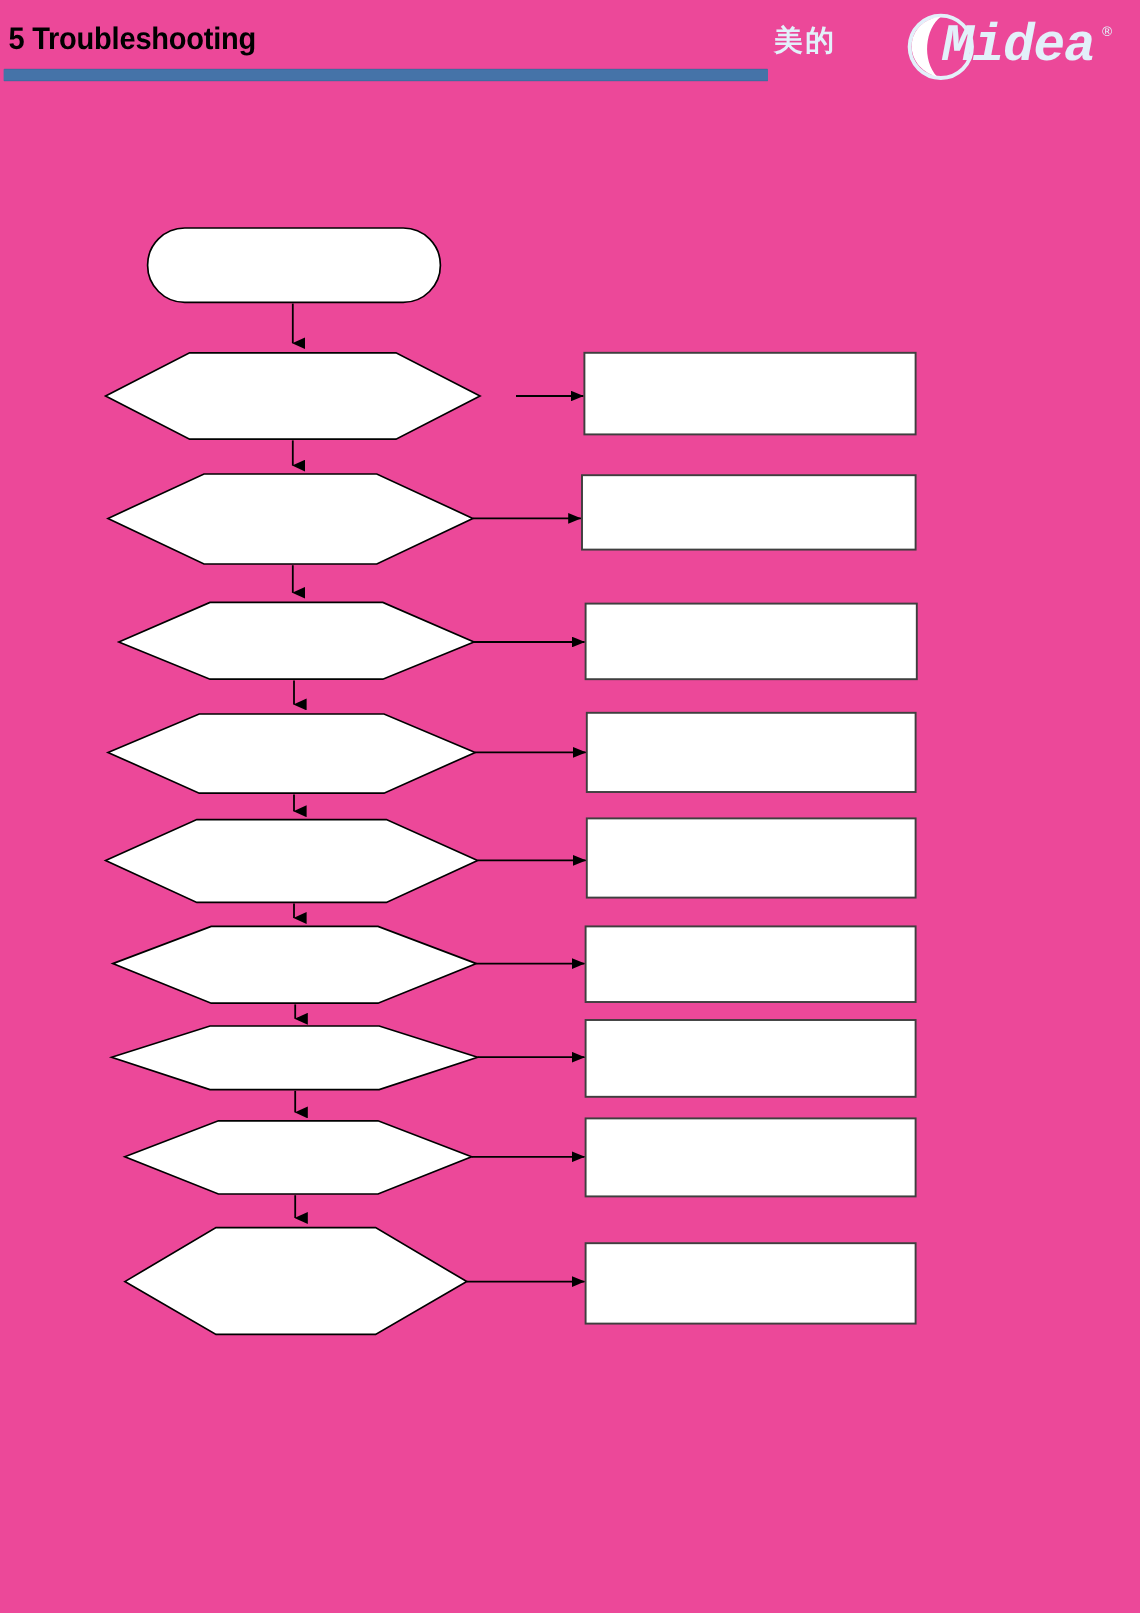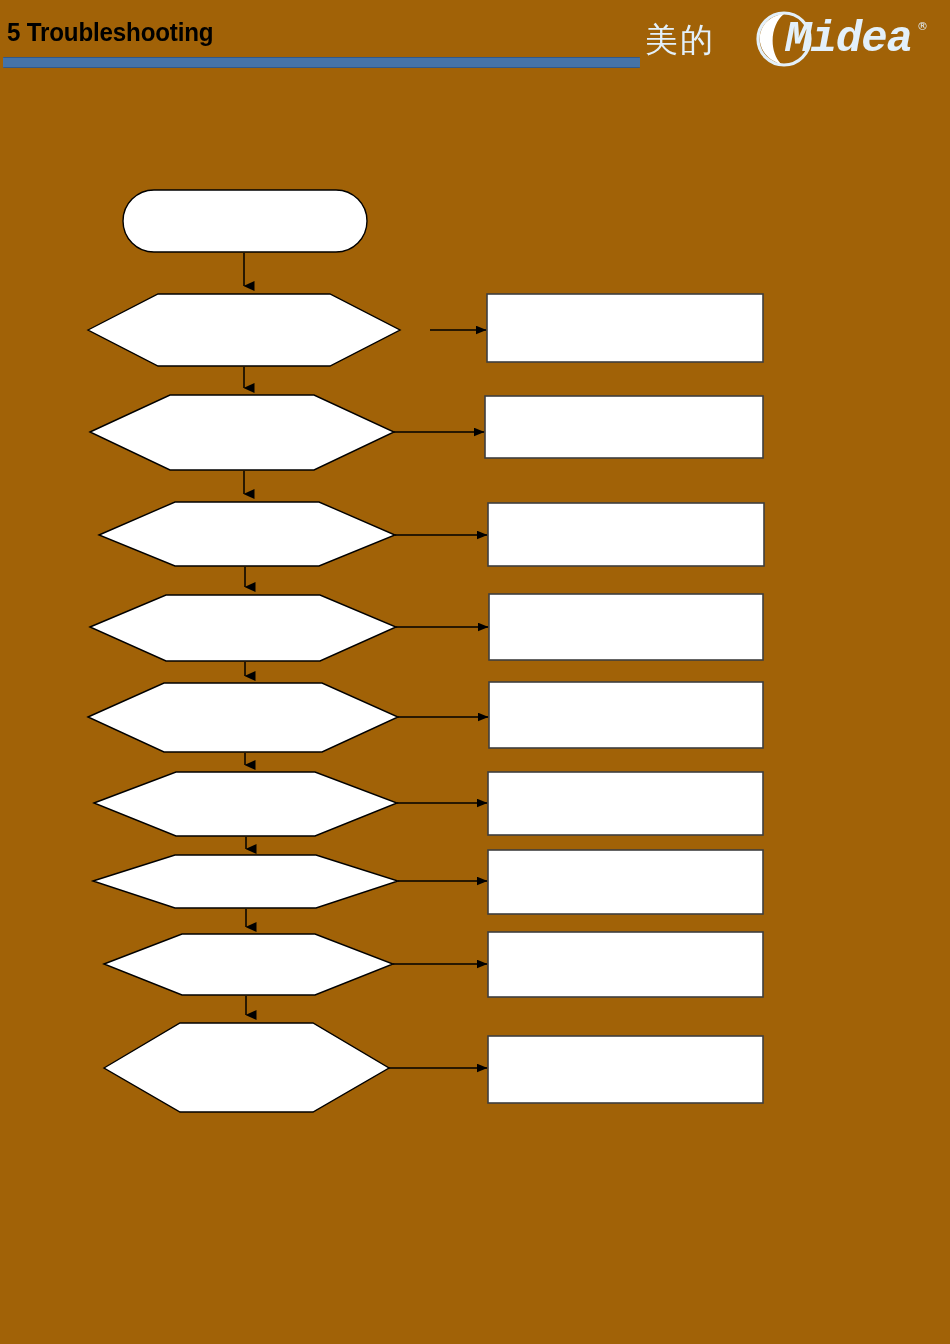--- a/index.html
+++ b/index.html
@@ -16,21 +16,21 @@
     font-family: "Liberation Sans", sans-serif;
     -webkit-font-smoothing: antialiased;
   }
 
   
   #page {
     position: absolute;
     left: 0; top: 0;
     width: 950px;
     height: 1344px;
-    background: #a16207;
+    background: #ec4899;
   }
 
   
   .header {
     position: absolute;
     left: 0; top: 0;
     width: 950px;
     height: 80px;
   }
   .header-title {
@@ -65,22 +65,22 @@
     left: 645px;
     top: 6px;
     width: 300px;
     height: 66px;
   }
   .logo-cn {
     position: absolute;
     left: 0px;
     top: 12px;
     font-family: "DejaVu Sans", sans-serif;
-    font-size: 33px;
-    font-weight: normal;
+    font-size: 24px;
+    font-weight: bold;
     color: #e3f0fa;
     letter-spacing: 2px;
     white-space: nowrap;
   }
   .logo-mark {
     position: absolute;
     left: 110px;
     top: 4px;
     width: 58px;
     height: 58px;

